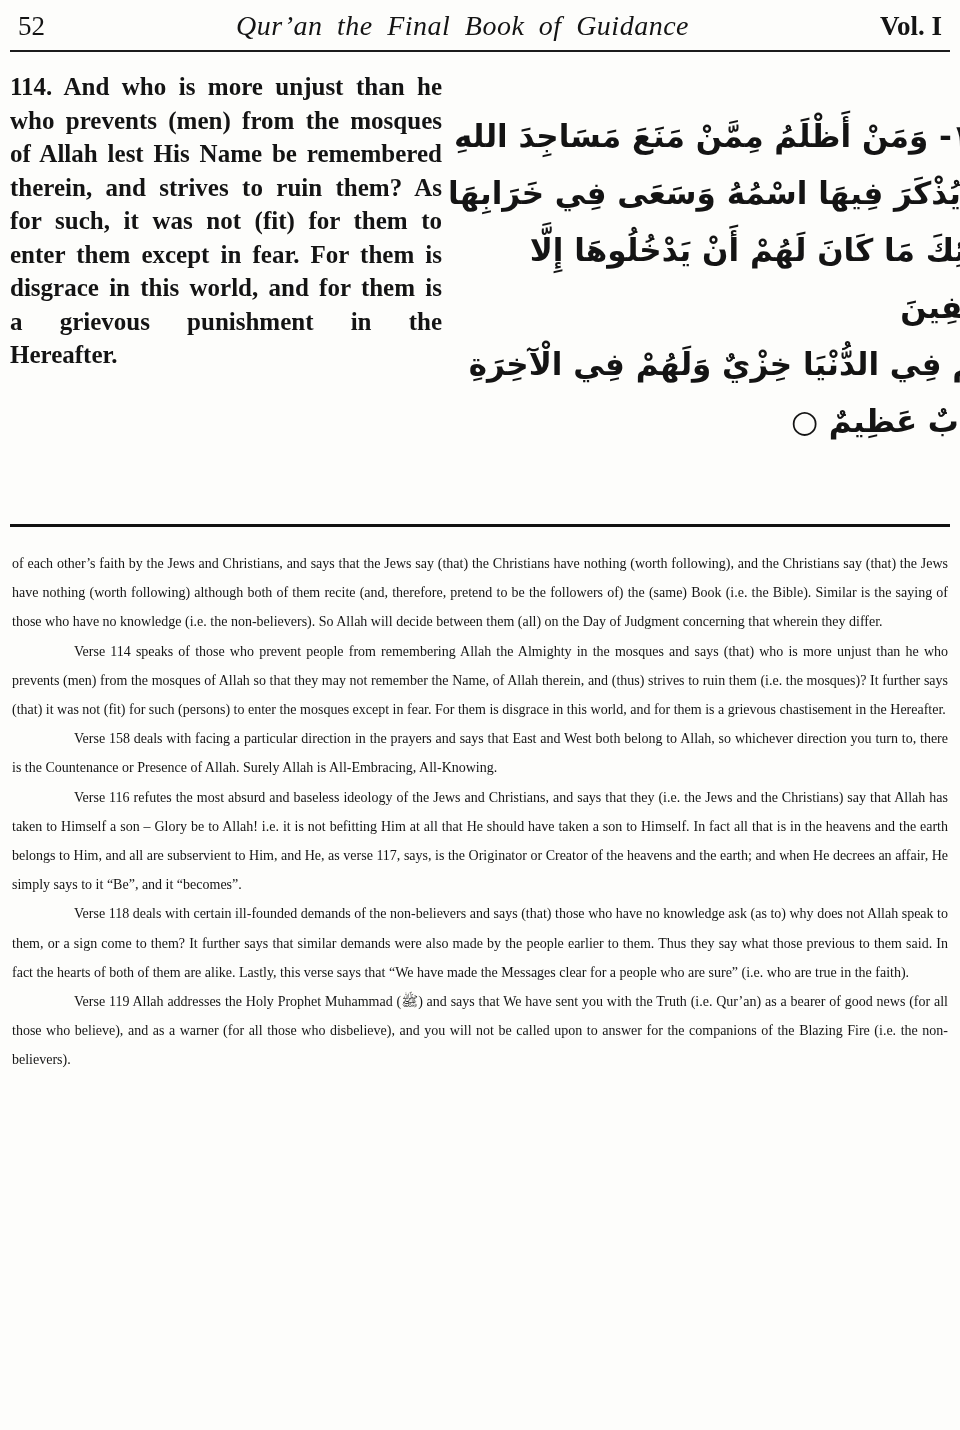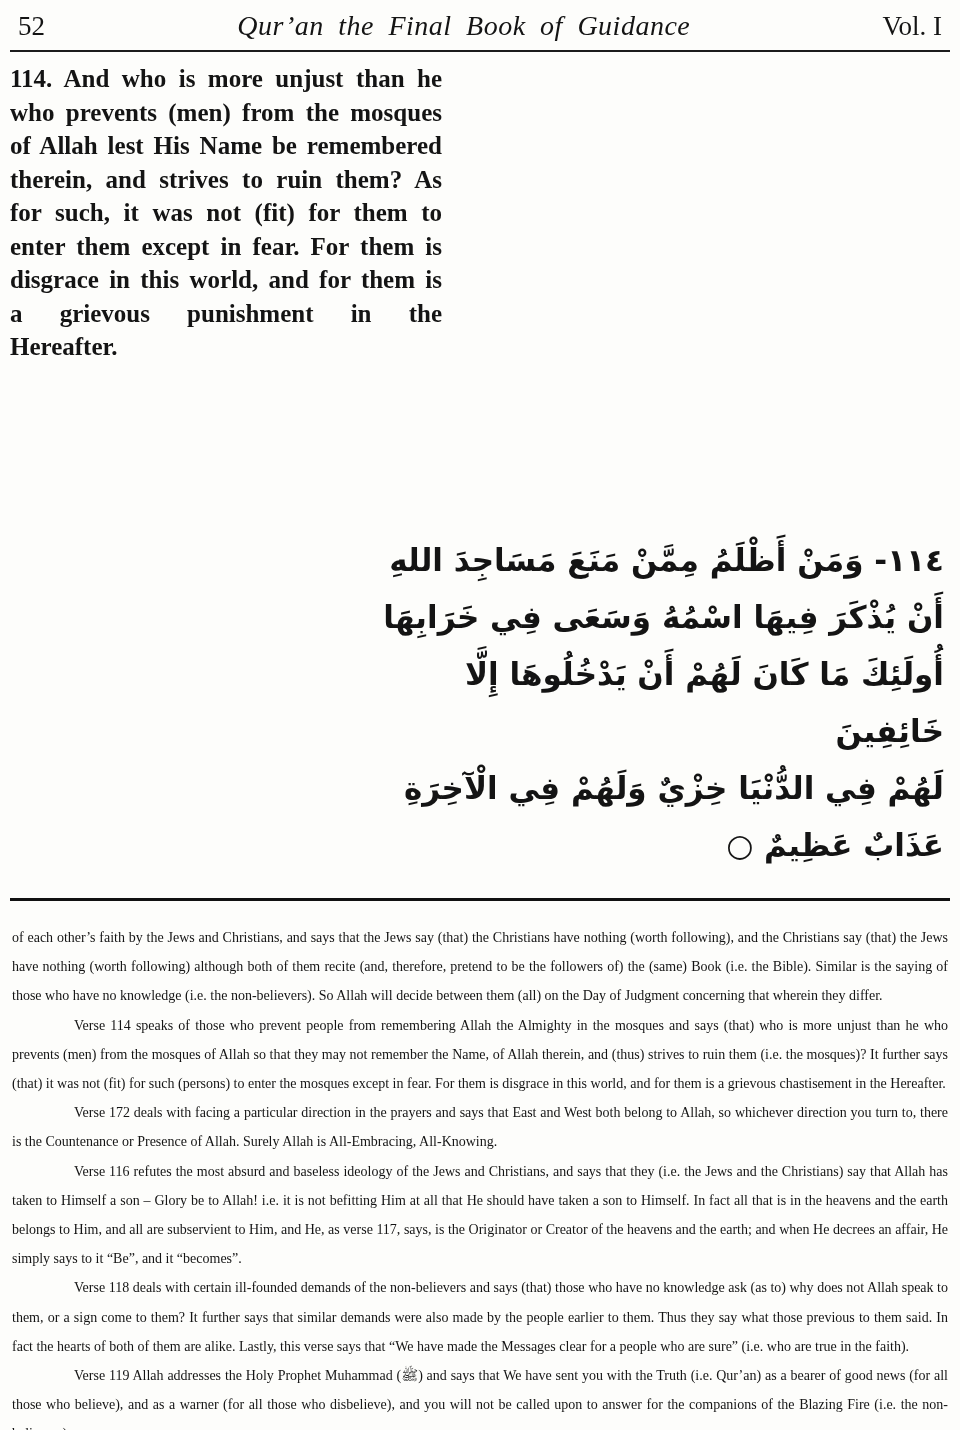--- a/index.html
+++ b/index.html
@@ -24,32 +24,31 @@
     padding: 4px 8px 2px 8px;
   }
   .header .page-number { font-weight: normal; }
   .header .title {
     font-style: italic;
     font-size: 28px;
     letter-spacing: 0.5px;
     word-spacing: 7px;
     text-align: right;
   }
-  .header .volume { font-weight: normal; }
+  .header .volume { font-weight: bold; }
   .header-rule {
     border: none;
     border-top: 2px solid #1c1c1c;
     margin: 6px 0 0 0;
   }
   
   .verse-row {
     display: flex;
-    margin-top: 10px;
+    margin-top: 18px;
     min-height: 430px;
-    flex-direction: column;
   }
   .verse-english {
     width: 432px;
     flex: 0 0 432px;
     font-weight: bold;
     font-size: 25px;
     line-height: 33.5px;
     text-align: justify;
     word-spacing: 3px;
   }
@@ -105,19 +104,19 @@
       <div class="ar-line">لَهُمْ فِي الدُّنْيَا خِزْيٌ وَلَهُمْ فِي الْآخِرَةِ</div>
       <div class="ar-line">عَذَابٌ عَظِيمٌ ○</div>
     </div>
   </section>
 
   <hr class="section-rule">
 
   <main class="body-text">
     <p>of each other’s faith by the Jews and Christians, and says that the Jews say (that) the Christians have nothing (worth following), and the Christians say (that) the Jews have nothing (worth following) although both of them recite (and, therefore, pretend to be the followers of) the (same) Book (i.e. the Bible). Similar is the saying of those who have no knowledge (i.e. the non-believers). So Allah will decide between them (all) on the Day of Judgment concerning that wherein they differ.</p>
     <p class="indent">Verse 114 speaks of those who prevent people from remembering Allah the Almighty in the mosques and says (that) who is more unjust than he who prevents (men) from the mosques of Allah so that they may not remember the Name, of Allah therein, and (thus) strives to ruin them (i.e. the mosques)? It further says (that) it was not (fit) for such (persons) to enter the mosques except in fear. For them is disgrace in this world, and for them is a grievous chastisement in the Hereafter.</p>
-    <p class="indent">Verse 172 deals with facing a particular direction in the prayers and says that East and West both belong to Allah, so whichever direction you turn to, there is the Countenance or Presence of Allah. Surely Allah is All-Embracing, All-Knowing.</p>
+    <p class="indent">Verse 158 deals with facing a particular direction in the prayers and says that East and West both belong to Allah, so whichever direction you turn to, there is the Countenance or Presence of Allah. Surely Allah is All-Embracing, All-Knowing.</p>
     <p class="indent">Verse 116 refutes the most absurd and baseless ideology of the Jews and Christians, and says that they (i.e. the Jews and the Christians) say that Allah has taken to Himself a son – Glory be to Allah! i.e. it is not befitting Him at all that He should have taken a son to Himself. In fact all that is in the heavens and the earth belongs to Him, and all are subservient to Him, and He, as verse 117, says, is the Originator or Creator of the heavens and the earth; and when He decrees an affair, He simply says to it “Be”, and it “becomes”.</p>
     <p class="indent">Verse 118 deals with certain ill-founded demands of the non-believers and says (that) those who have no knowledge ask (as to) why does not Allah speak to them, or a sign come to them? It further says that similar demands were also made by the people earlier to them. Thus they say what those previous to them said. In fact the hearts of both of them are alike. Lastly, this verse says that “We have made the Messages clear for a people who are sure” (i.e. who are true in the faith).</p>
     <p class="indent">Verse 119 Allah addresses the Holy Prophet Muhammad (ﷺ) and says that We have sent you with the Truth (i.e. Qur’an) as a bearer of good news (for all those who believe), and as a warner (for all those who disbelieve), and you will not be called upon to answer for the companions of the Blazing Fire (i.e. the non-believers).</p>
   </main>
 
 </div>
 
 </body></html>

